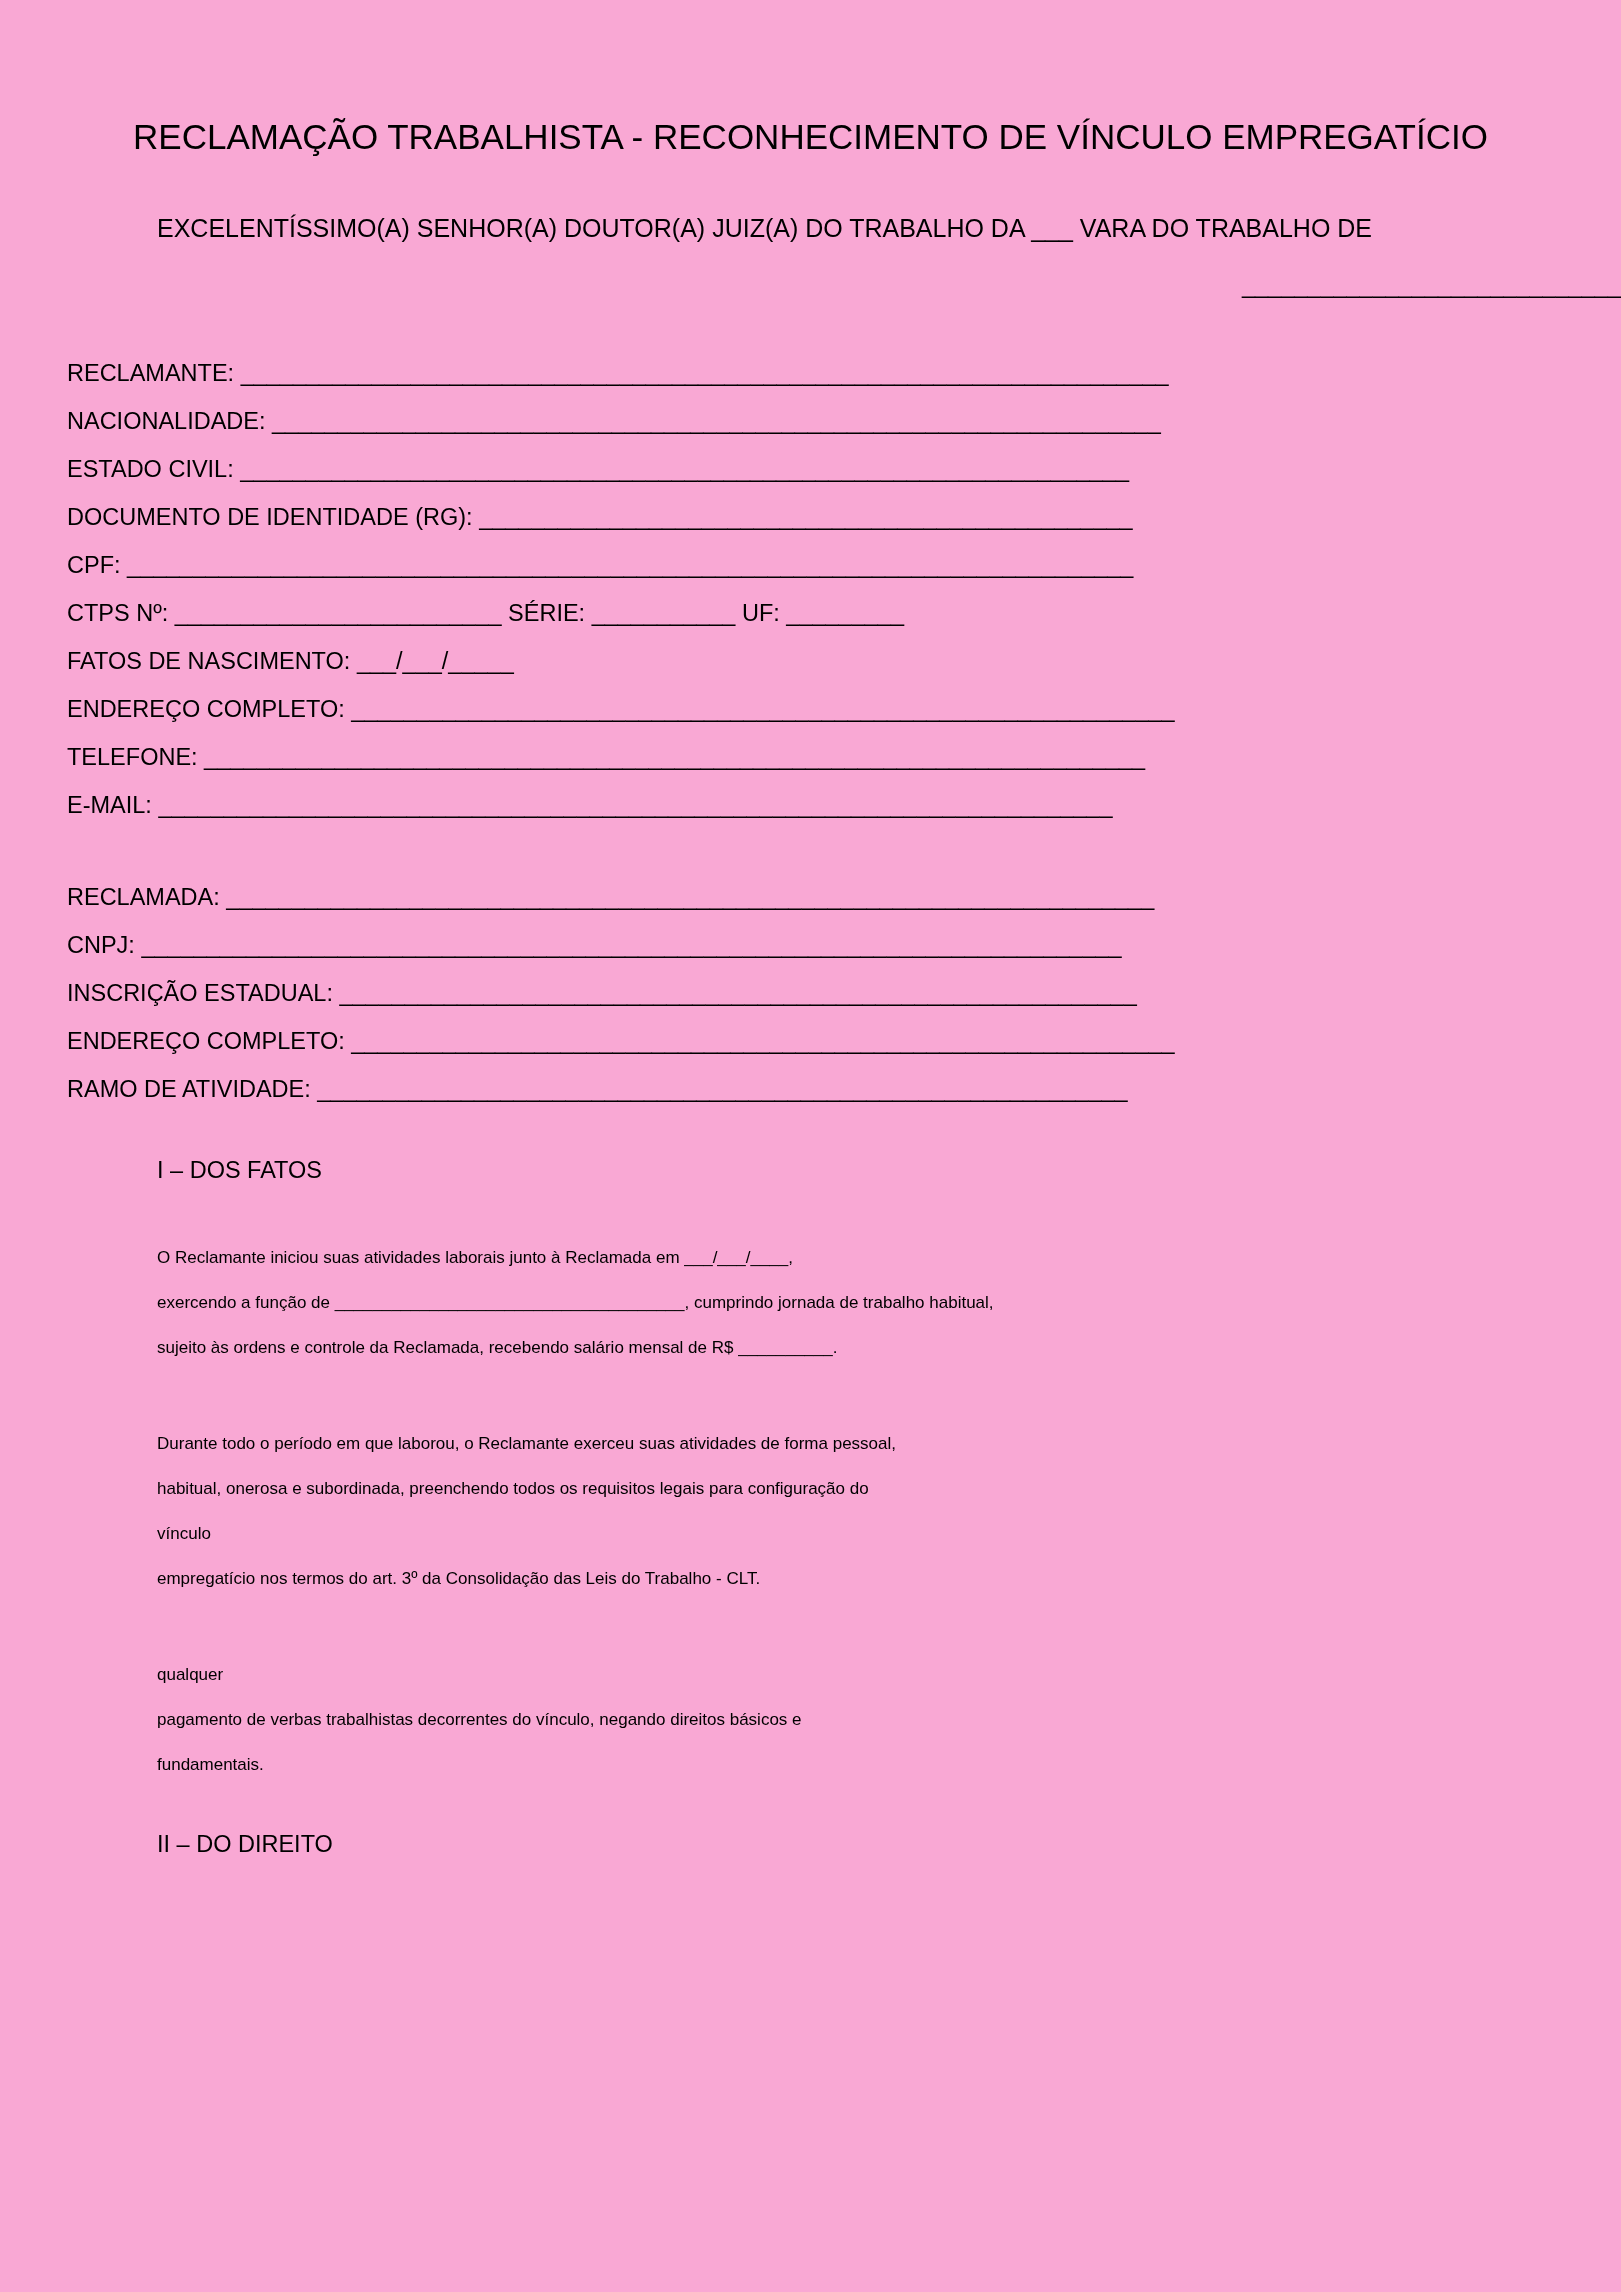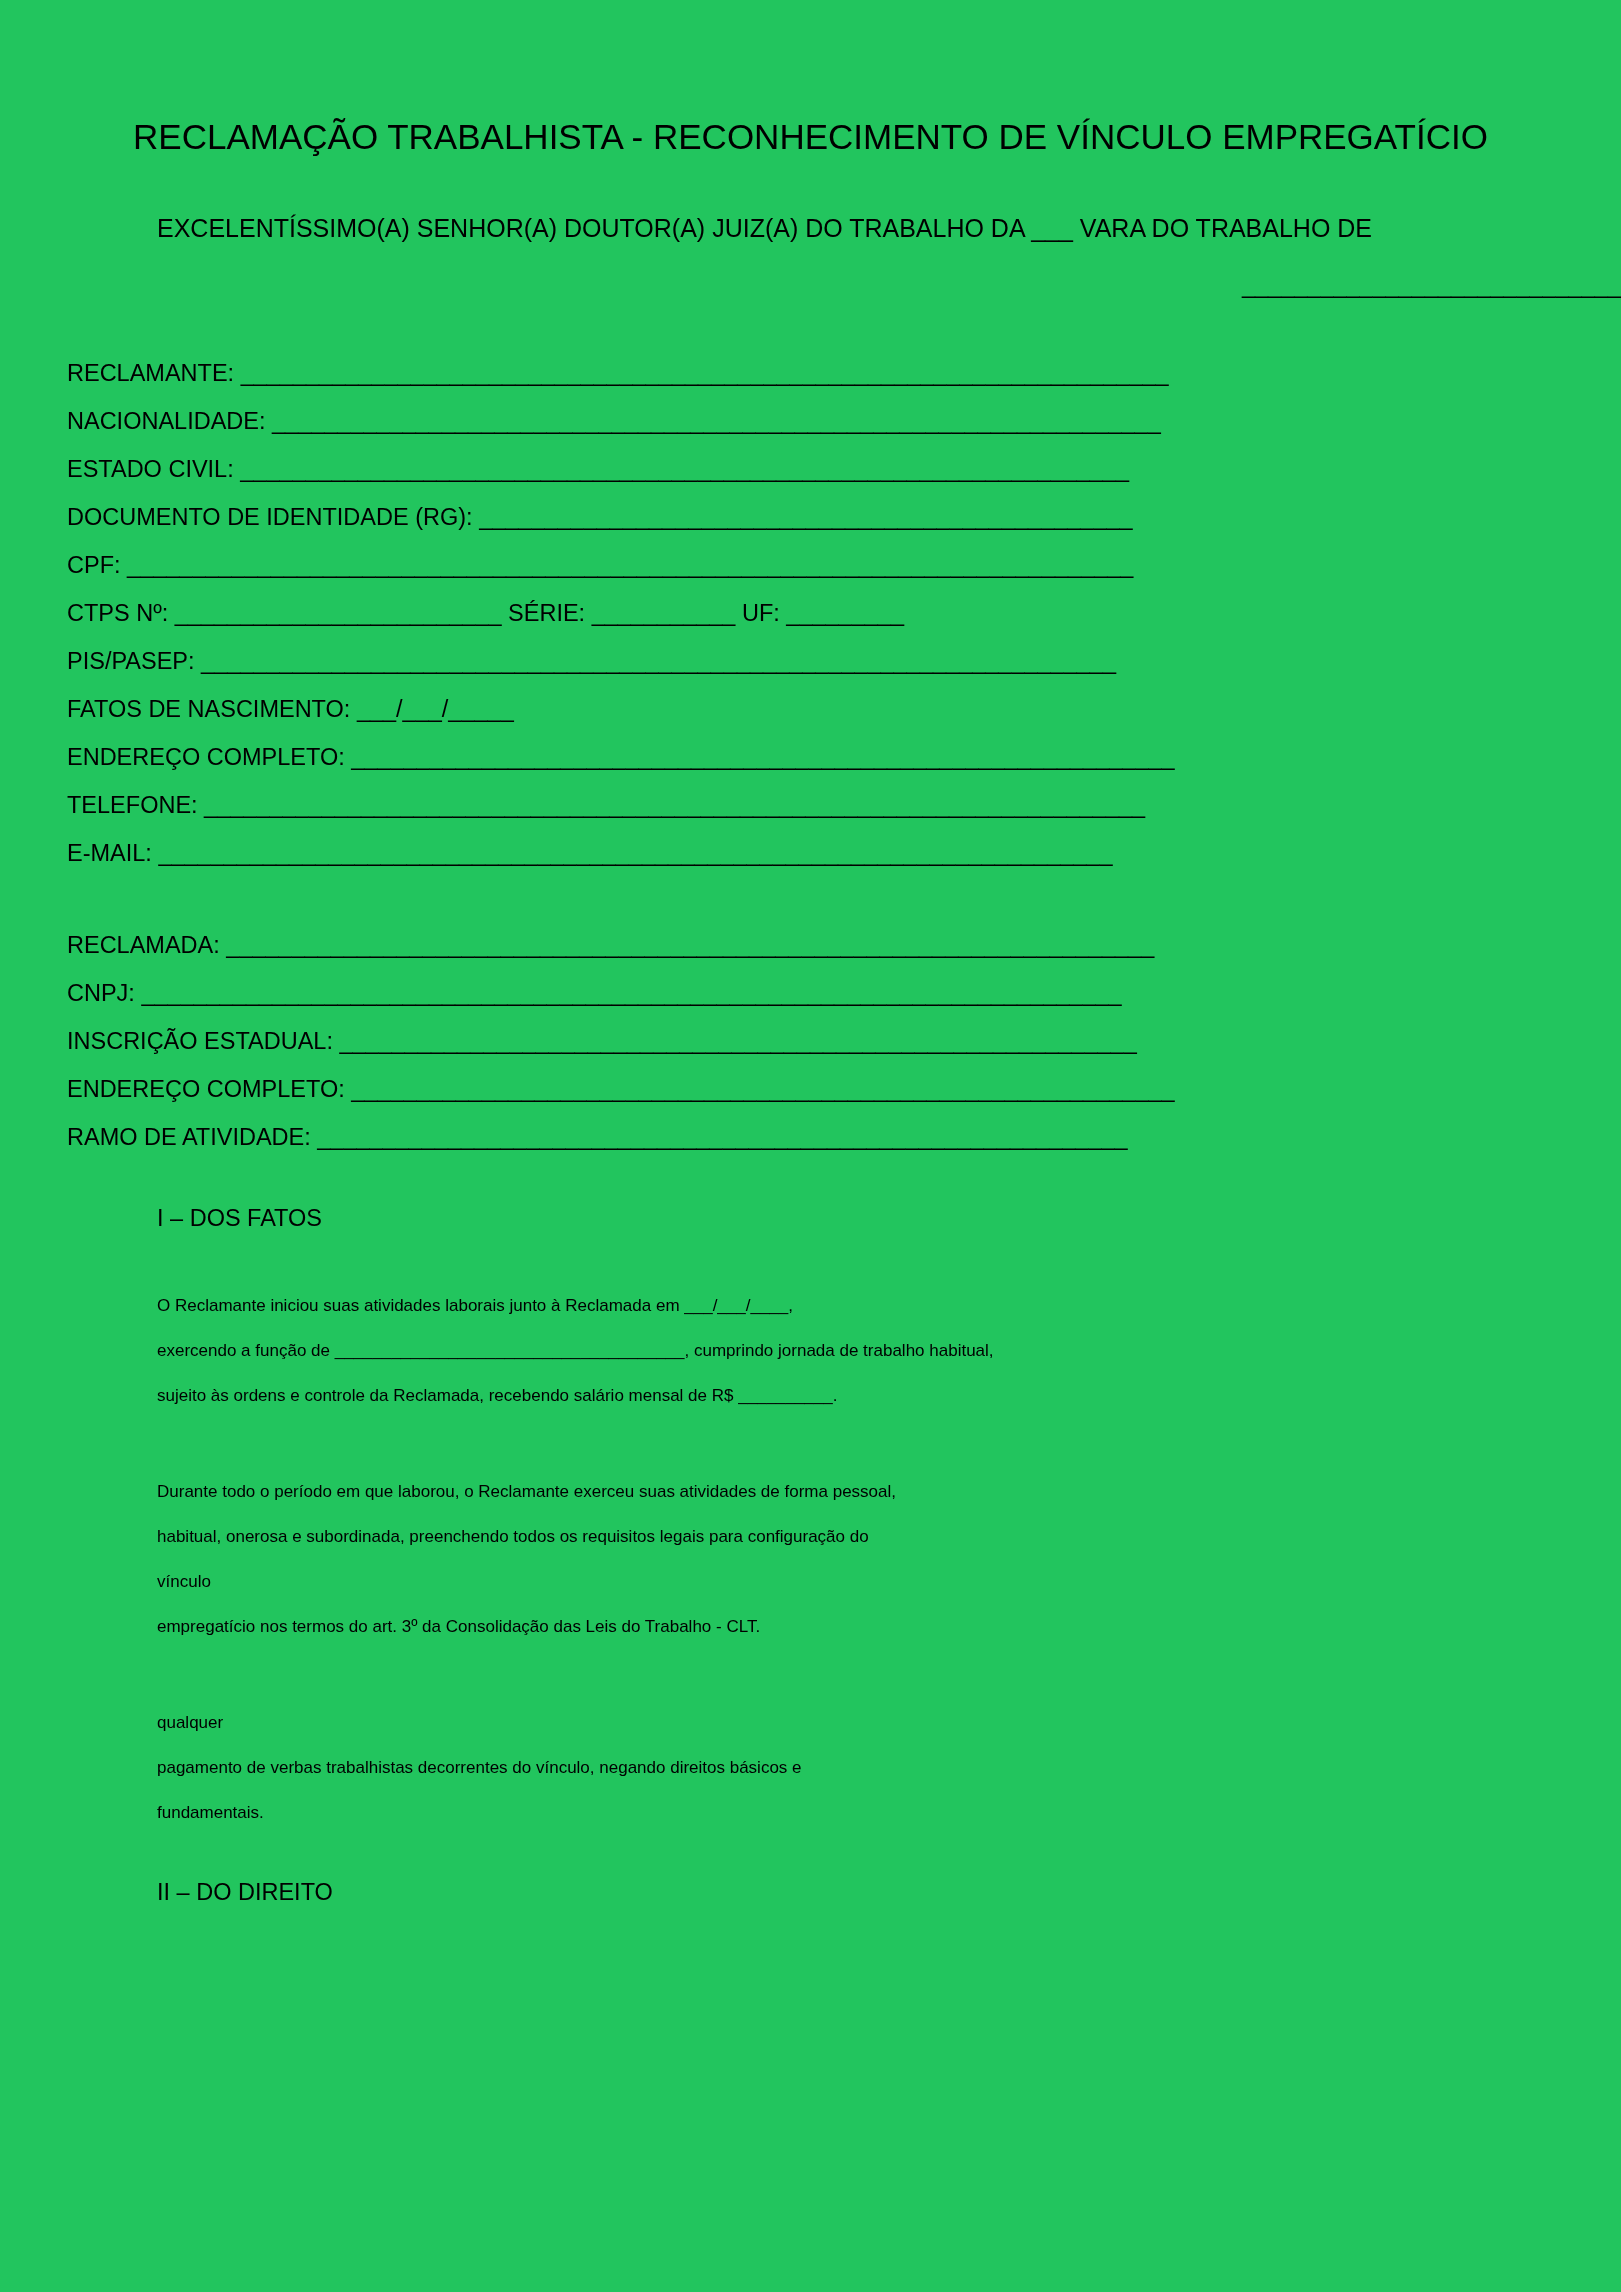--- a/index.html
+++ b/index.html
@@ -1,20 +1,20 @@
 <!DOCTYPE html>
 <html><head>
 <meta charset="utf-8">
 <style>
   html, body { margin: 0; padding: 0; background: #ffffff; }
   .page {
     position: relative;
     width: 1621px;
     height: 2293px;
-    background: #22c55e;
+    background: #f9a8d4;
     color: #000000;
     font-family: "Liberation Sans", "DejaVu Sans", sans-serif;
     overflow: hidden;
     box-sizing: border-box;
     padding-top: 116px;
   }
   .title {
     margin: 0;
     font-size: 35px;
     font-weight: 400;
@@ -66,21 +66,20 @@
   <p class="intro-line1">EXCELENTÍSSIMO(A) SENHOR(A) DOUTOR(A) JUIZ(A) DO TRABALHO DA ___ VARA DO TRABALHO DE</p>
   <p class="intro-line2">_____________________________</p>
 
   <div class="fields claimant" id="claimant-fields">
       <div class="field-line">RECLAMANTE: _______________________________________________________________________</div>
       <div class="field-line">NACIONALIDADE: ____________________________________________________________________</div>
       <div class="field-line">ESTADO CIVIL: ____________________________________________________________________</div>
       <div class="field-line">DOCUMENTO DE IDENTIDADE (RG): __________________________________________________</div>
       <div class="field-line">CPF: _____________________________________________________________________________</div>
       <div class="field-line">CTPS Nº: _________________________ SÉRIE: ___________ UF: _________</div>
-      <div class="field-line">PIS/PASEP: ______________________________________________________________________</div>
       <div class="field-line">FATOS DE NASCIMENTO: ___/___/_____</div>
       <div class="field-line">ENDEREÇO COMPLETO: _______________________________________________________________</div>
       <div class="field-line">TELEFONE: ________________________________________________________________________</div>
       <div class="field-line">E-MAIL: _________________________________________________________________________</div>
     </div>
 
   <div class="fields defendant" id="defendant-fields">
       <div class="field-line">RECLAMADA: _______________________________________________________________________</div>
       <div class="field-line">CNPJ: ___________________________________________________________________________</div>
       <div class="field-line">INSCRIÇÃO ESTADUAL: _____________________________________________________________</div>

